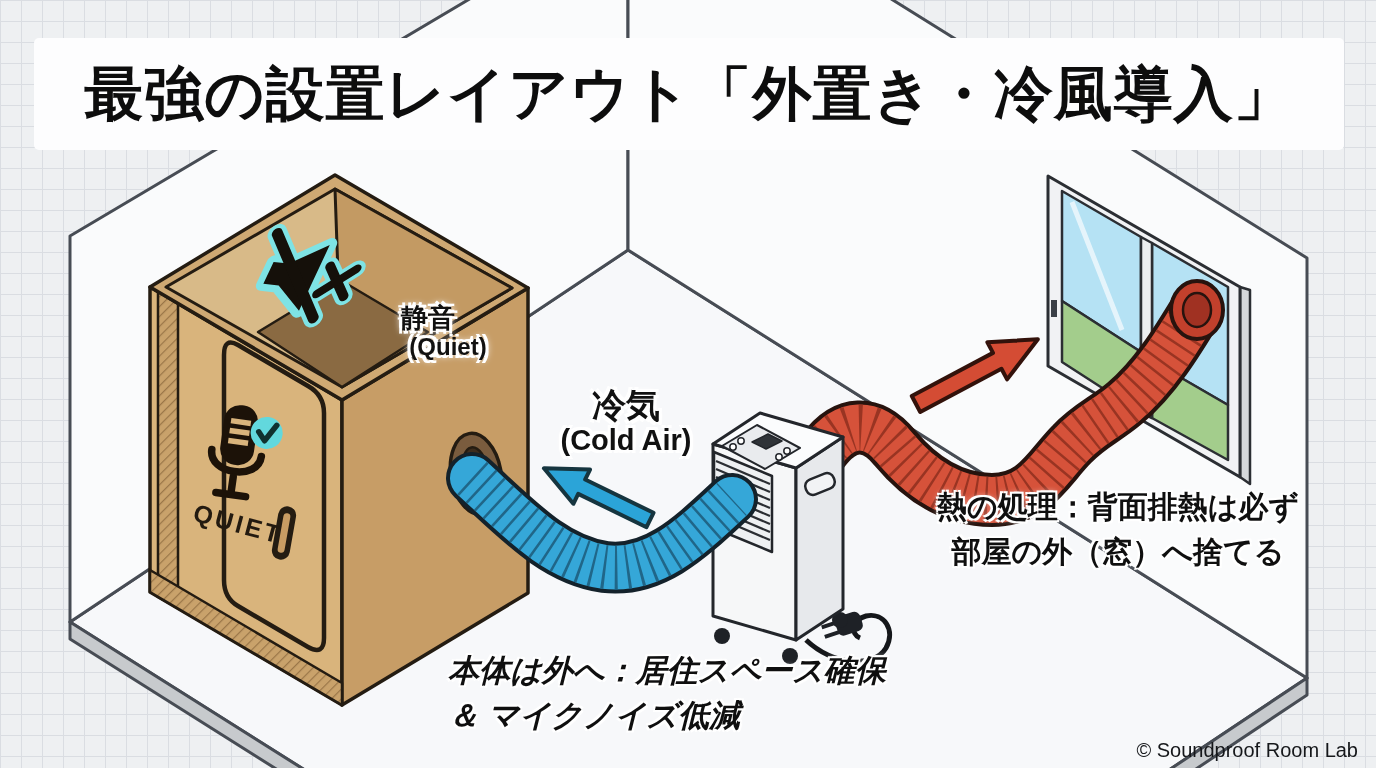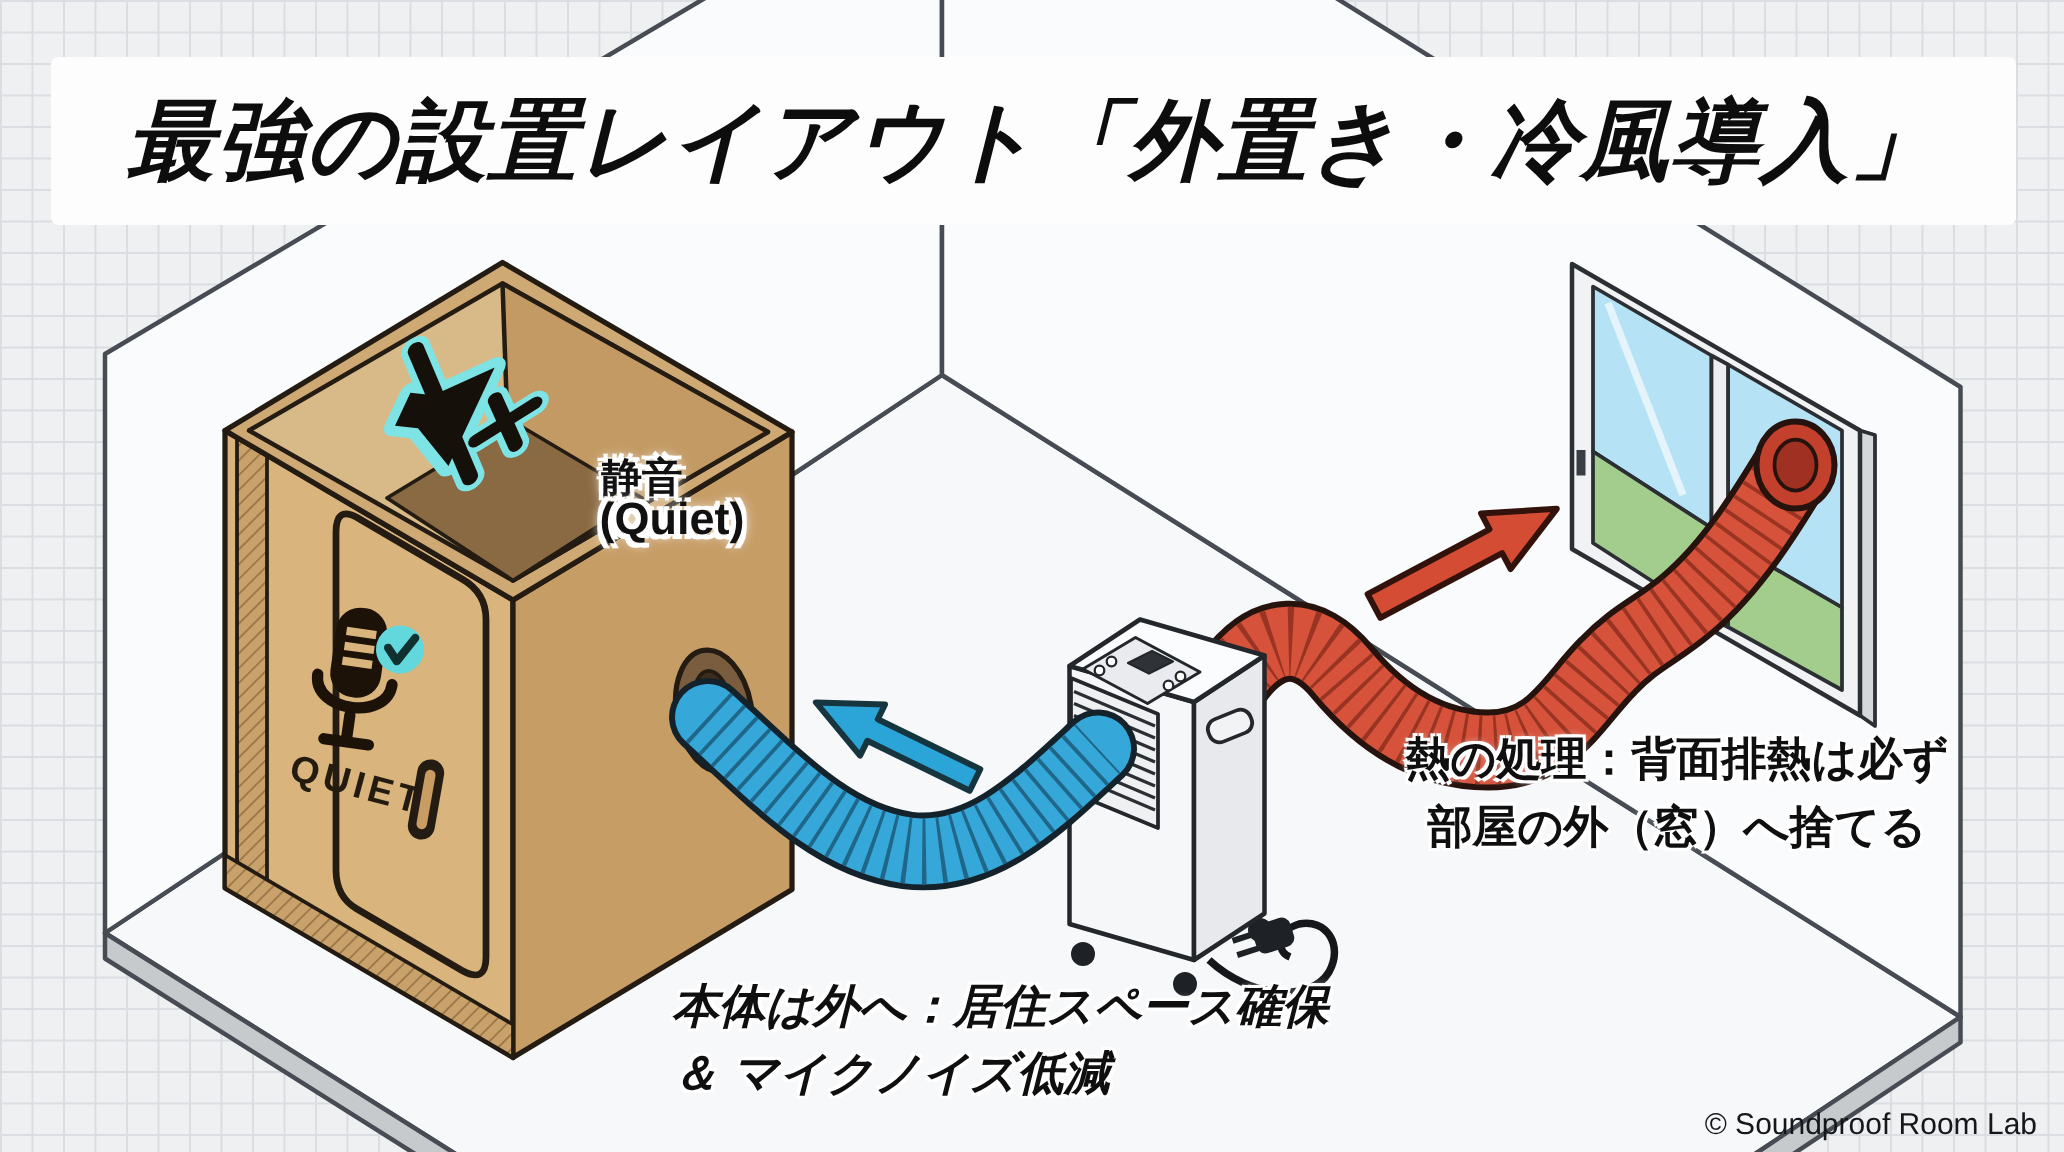--- a/index.html
+++ b/index.html
@@ -13,29 +13,29 @@
     background-size:21px 21px;
   }
   #scene{position:absolute;left:0;top:0;width:1376px;height:768px;}
   .banner{
     position:absolute;left:34px;top:38px;width:1310px;height:112px;
     background:#fdfdfe;border-radius:5px;
   }
   .title{
     position:absolute;left:0;top:0;width:100%;height:112px;line-height:112px;
     text-align:center;font-size:59px;font-weight:900;color:#0d0d0d;
-    letter-spacing:1px;white-space:nowrap;font-style:italic;
+    letter-spacing:1px;white-space:nowrap;
   }
   .lbl{position:absolute;text-align:center;color:#111;font-weight:900;white-space:nowrap;
     text-shadow:-3px -3px 0 #fff,3px -3px 0 #fff,-3px 3px 0 #fff,3px 3px 0 #fff,0 0 7px #fff,0 0 10px #fff;}
   .lbl .jp{display:block;}
   .lbl .en{display:block;}
   .quiet-lbl{left:428px;top:258px;transform:translateX(-50%);margin-top:45px;}
   .quiet-lbl .jp{font-size:27px;line-height:30px;}
-  .quiet-lbl .en{font-size:30px;line-height:27px;padding-left:40px;}
+  .quiet-lbl .en{font-size:24px;line-height:27px;padding-left:40px;}
   .cold-lbl{left:626px;top:386px;transform:translateX(-50%);}
   .hot-lbl{left:938px;top:282px;transform:translateX(-50%);}
   .cold-lbl .jp,.hot-lbl .jp{font-size:34px;line-height:38px;}
   .cold-lbl .en,.hot-lbl .en{font-size:29px;line-height:33px;}
   .note{position:absolute;color:#0f0f0f;font-weight:900;white-space:nowrap;
     text-shadow:-2px -2px 0 #fff,2px -2px 0 #fff,-2px 2px 0 #fff,2px 2px 0 #fff,0 0 6px #fff;}
   .note-left{left:448px;top:648px;font-size:31px;line-height:45px;text-align:left;font-style:italic;}
   .note-right{left:1118px;top:484px;transform:translateX(-50%);font-size:30px;line-height:45px;text-align:center;}
   .door-text{
     position:absolute;left:238px;top:524px;transform:translate(-50%,-50%) rotate(15deg);
@@ -196,20 +196,24 @@
 
   <div class="banner">
     <div class="title">最強の設置レイアウト「外置き・冷風導入」</div>
   </div>
 
   <div class="lbl quiet-lbl">
     <span class="jp">静音</span>
     <span class="en">(Quiet)</span>
   </div>
 
+  <div class="lbl cold-lbl">
+    <span class="jp">冷気</span>
+    <span class="en">(Cold Air)</span>
+  </div>
 
 
   <div class="note note-right">
     <div>熱の処理：背面排熱は必ず</div>
     <div>部屋の外（窓）へ捨てる</div>
   </div>
 
   <div class="note note-left">
     <div>本体は外へ：居住スペース確保</div>
     <div>＆ マイクノイズ低減</div>

